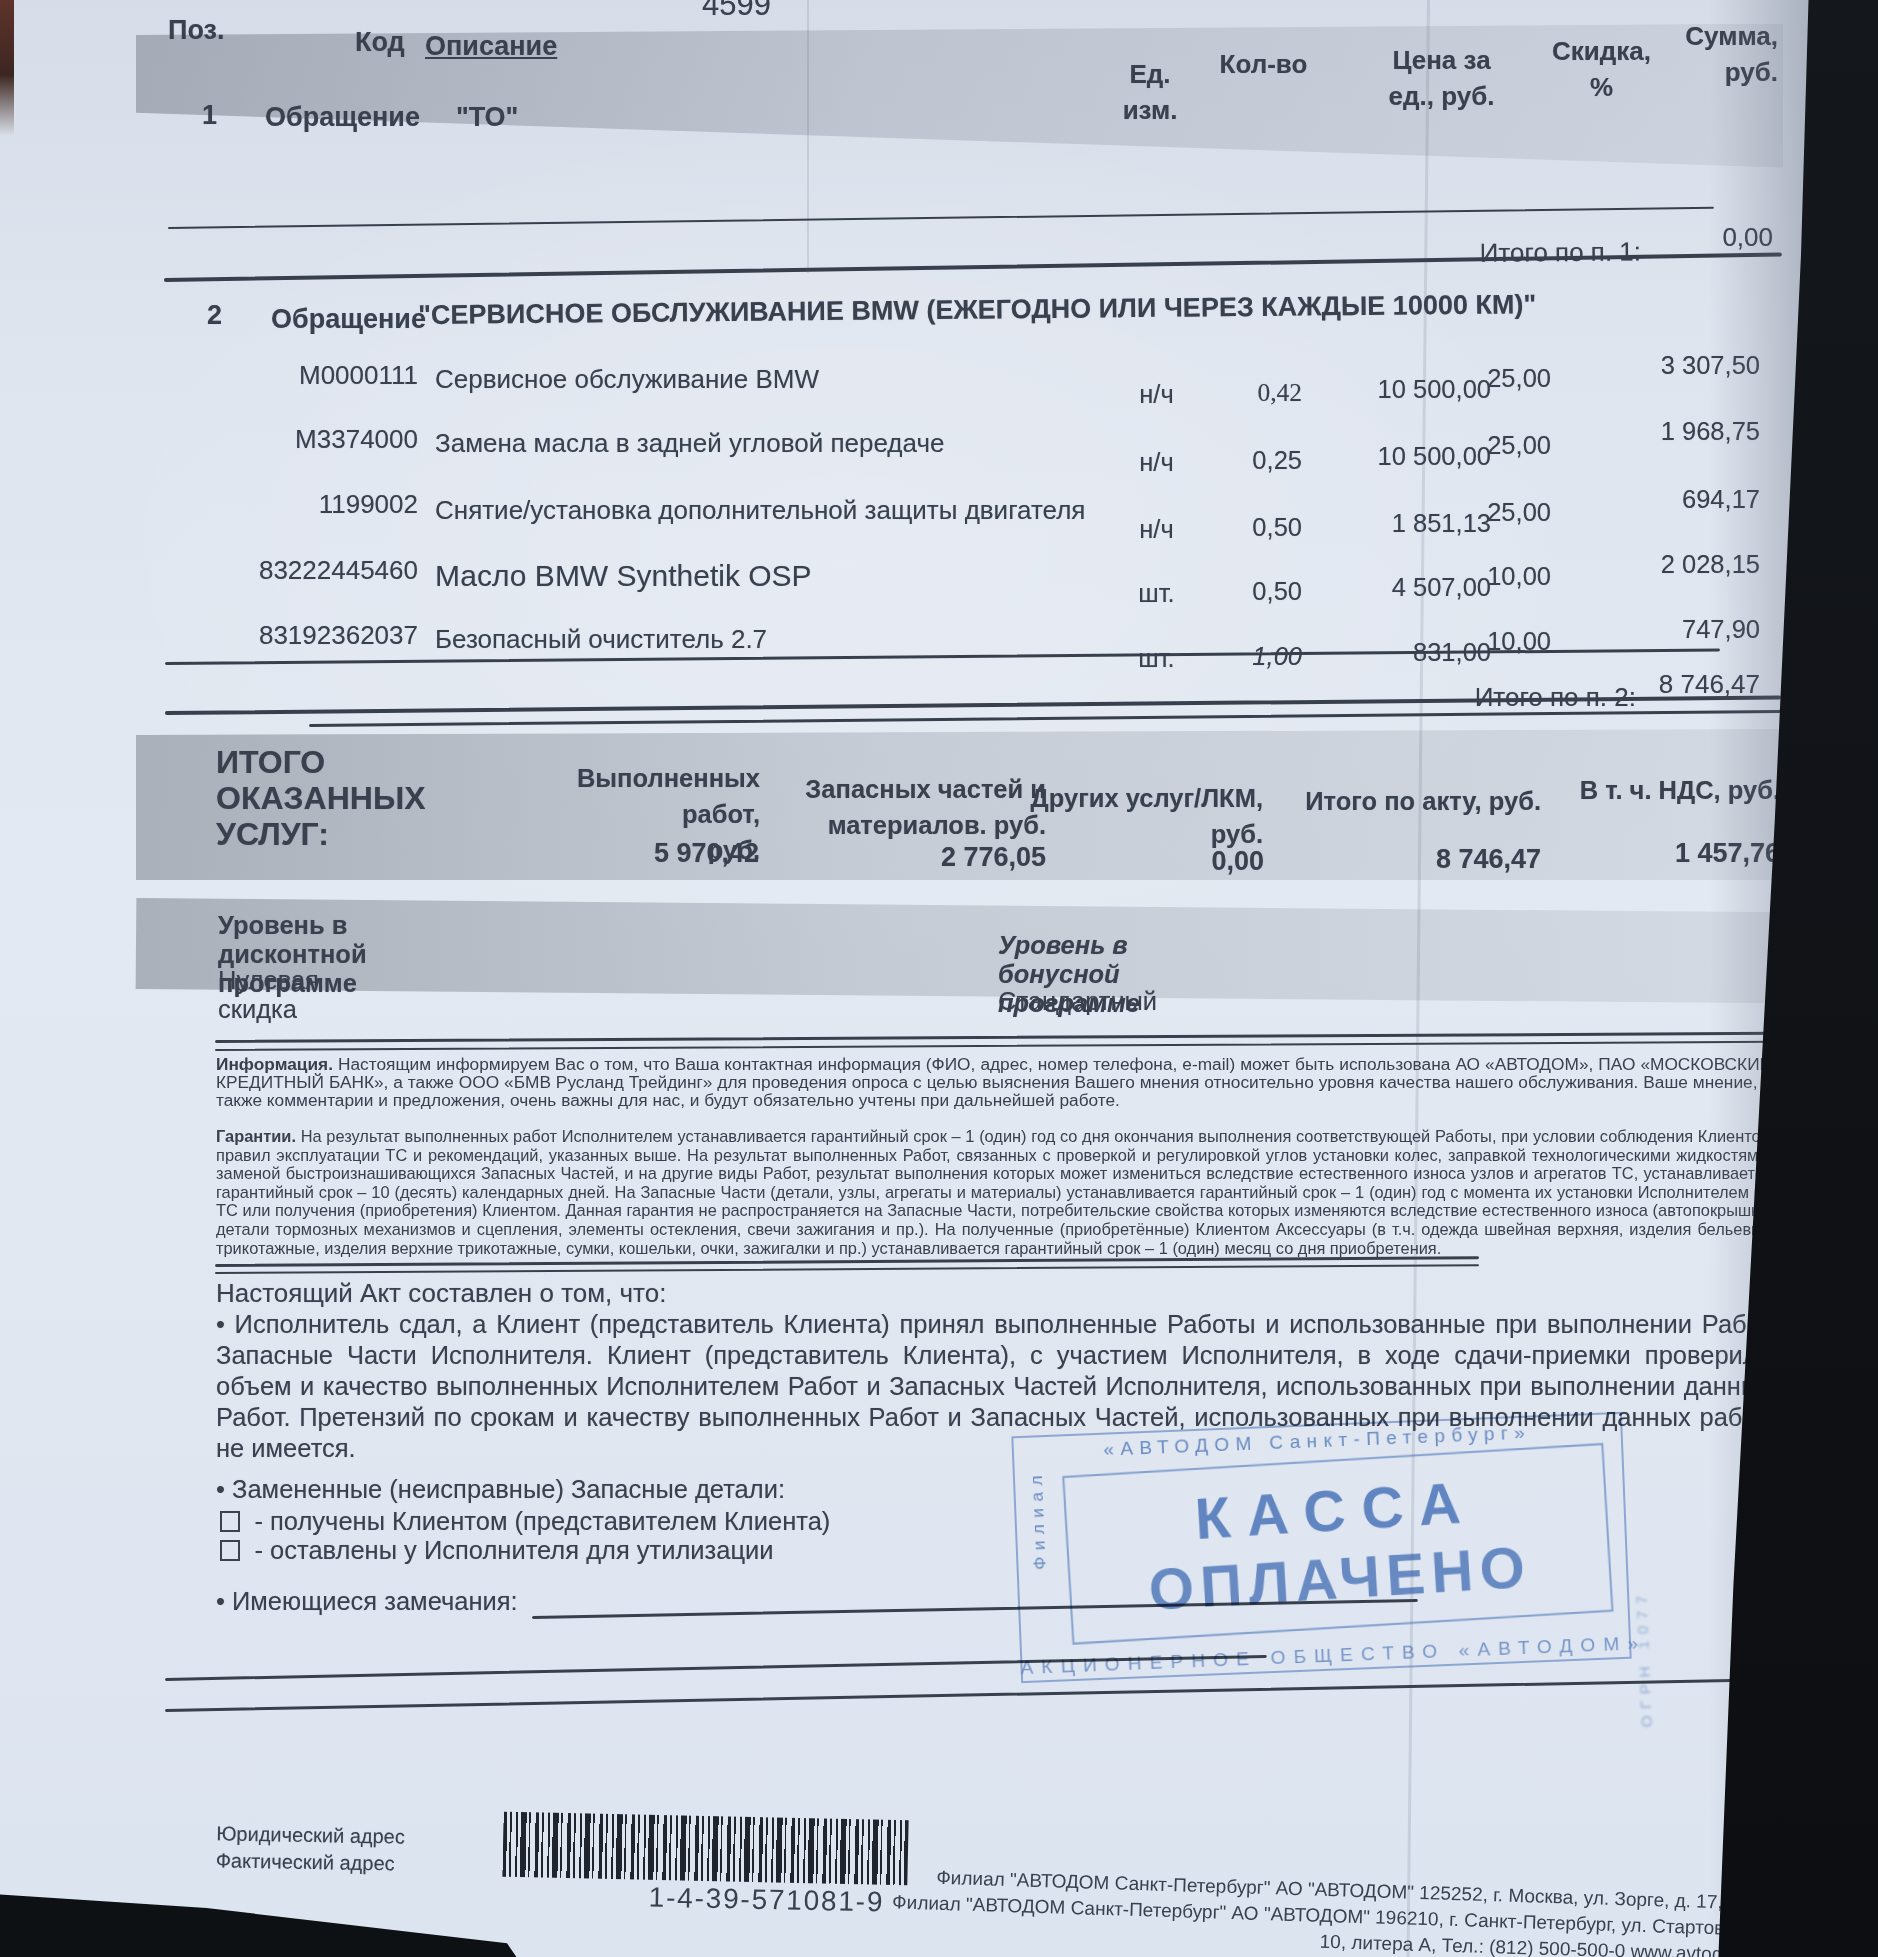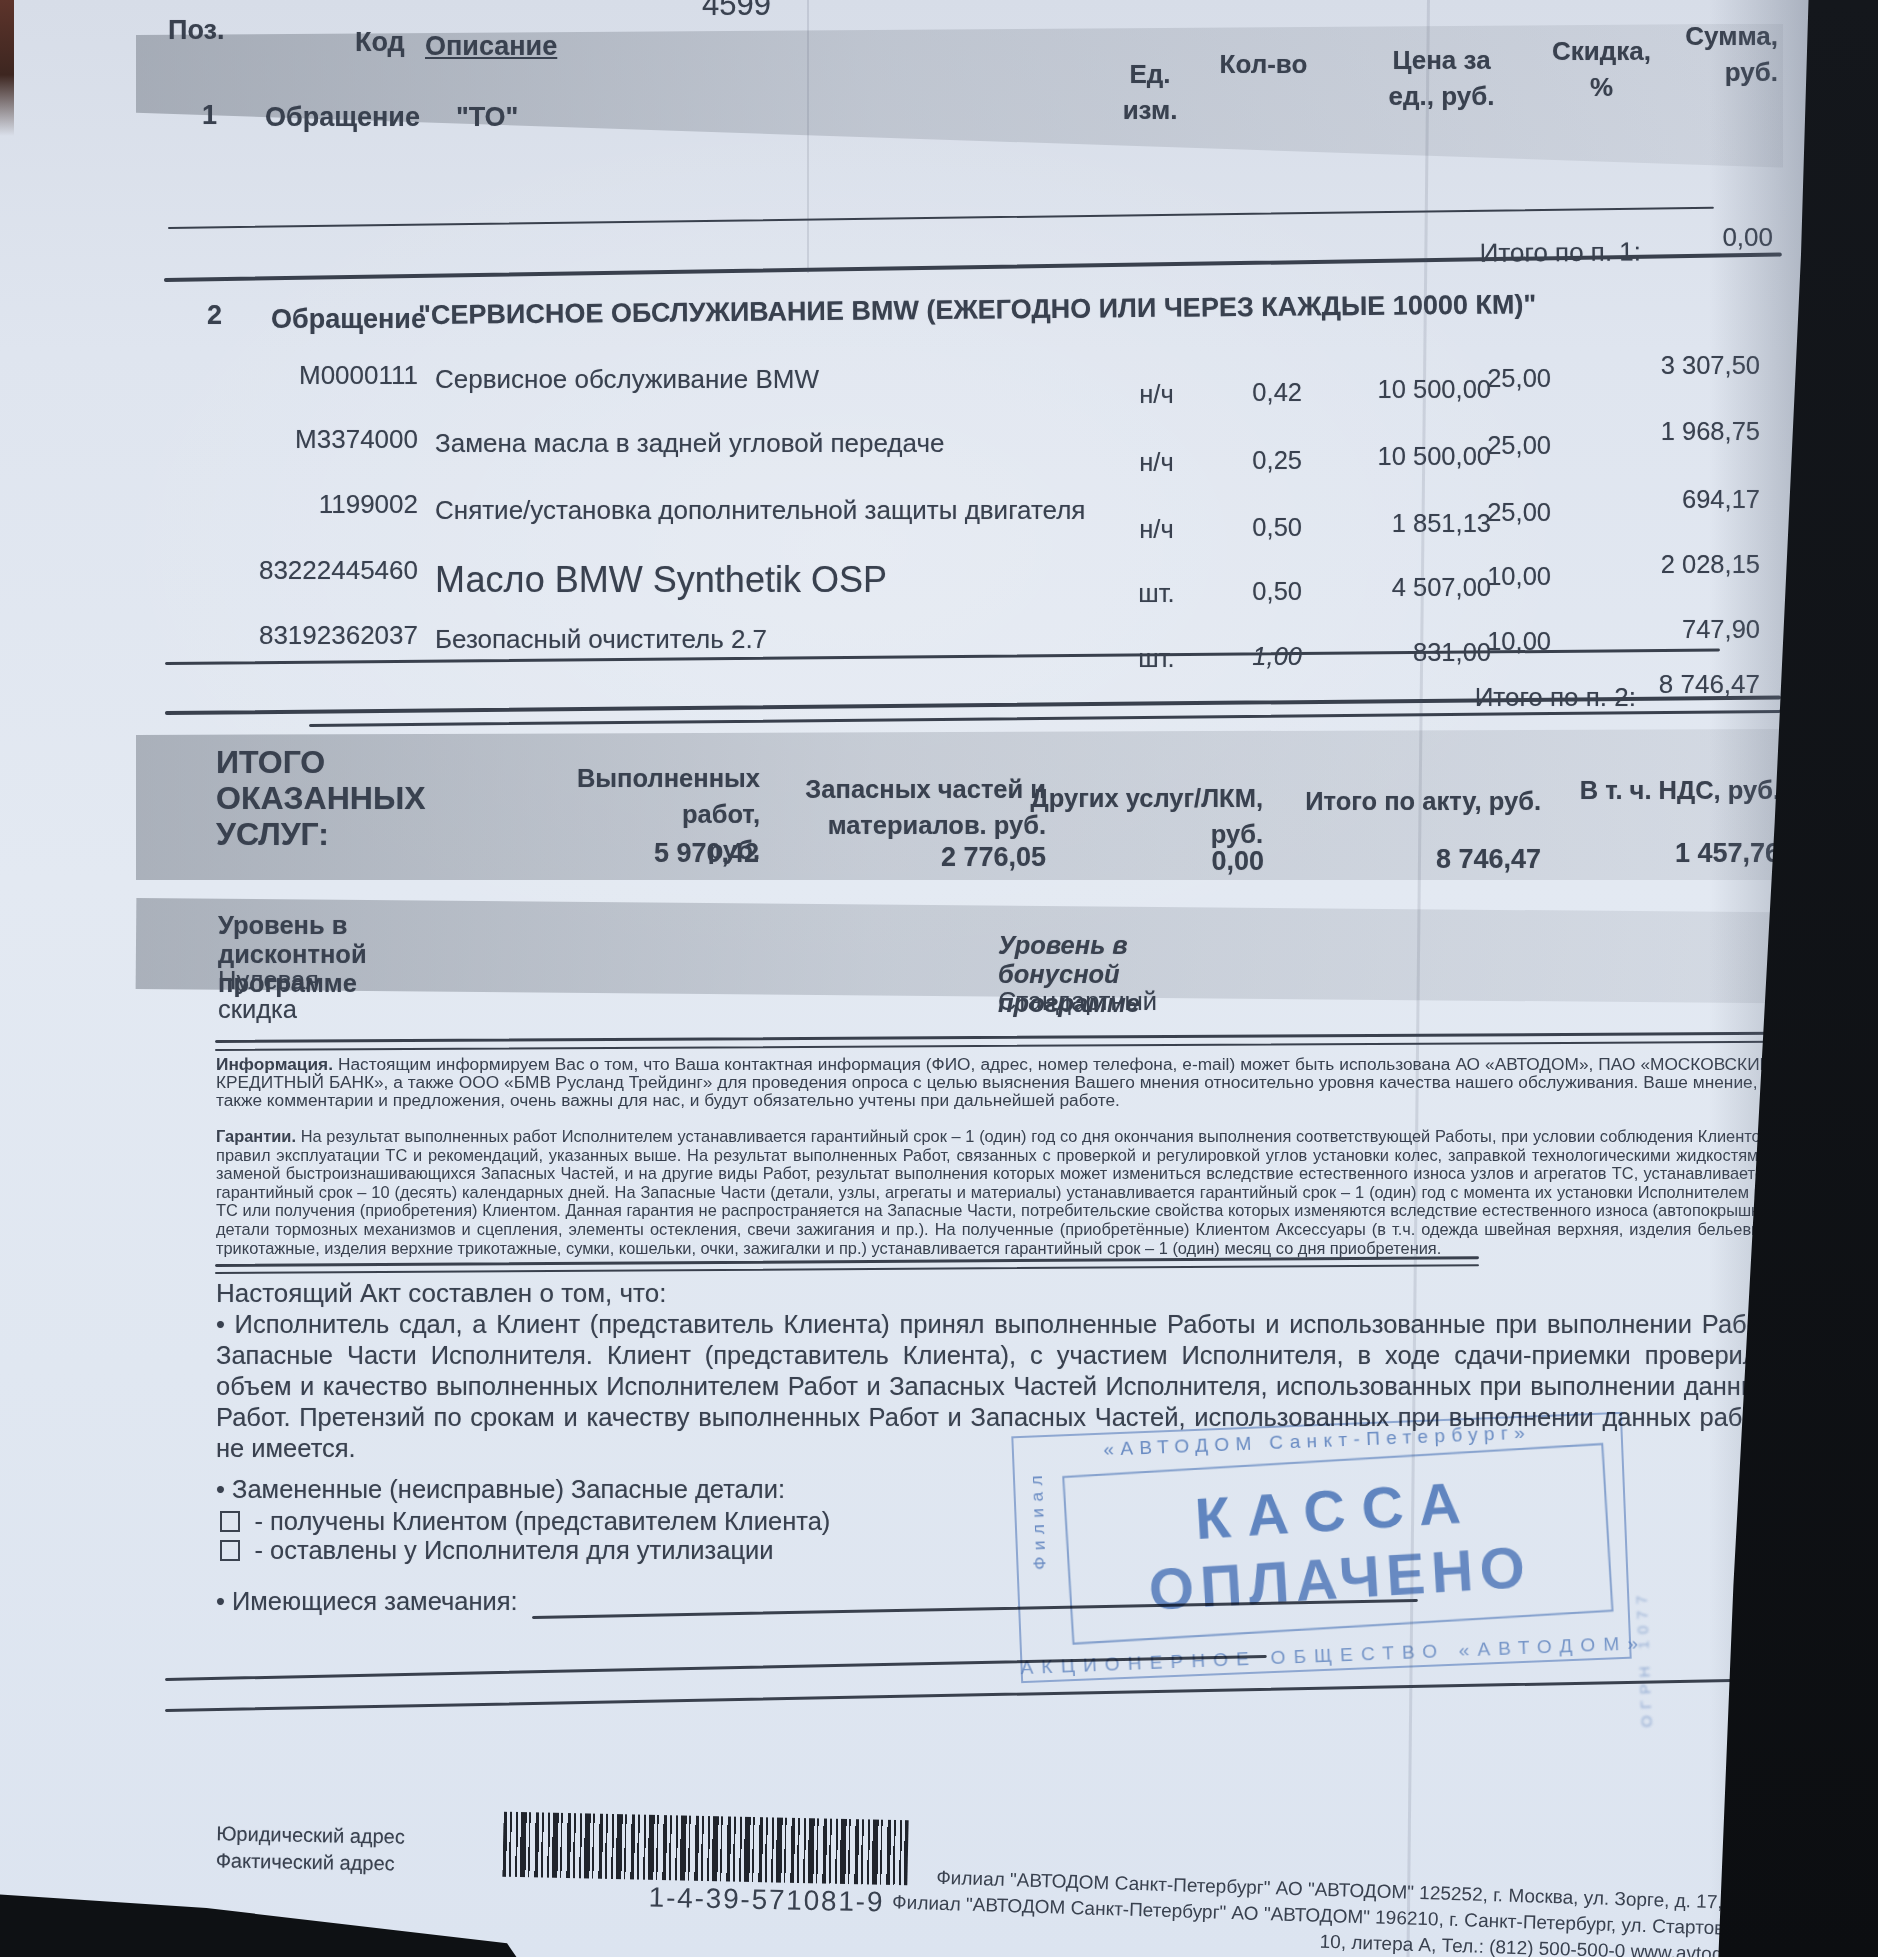--- a/index.html
+++ b/index.html
@@ -83,21 +83,21 @@
     <div class="abs" style="left:0;top:0;">
       <span class="abs txt soft b" style="left:207px;top:300px;font-size:27px;">2</span>
       <span class="abs txt soft b" style="left:271px;top:304px;font-size:27px;">Обращение</span>
       <span class="abs txt soft b" style="left:418px;top:300px;width:1364px;font-size:27px;transform:rotate(-0.55deg);transform-origin:left top;">"СЕРВИСНОЕ ОБСЛУЖИВАНИЕ BMW  (ЕЖЕГОДНО ИЛИ ЧЕРЕЗ КАЖДЫЕ 10000 КМ)"</span>
     </div>
 
     <div class="abs" style="left:0;top:360px;width:1782px;">
       <span class="abs txt soft r" style="left:136px;top:0;width:282px;font-size:26px;">М0000111</span>
       <span class="abs txt soft" style="left:435px;top:3.6px;font-size:26px;">Сервисное обслуживание BMW</span>
       <span class="abs txt soft c" style="left:1120px;top:20px;width:73px;font-size:25.5px;">н/ч</span>
-      <span class="abs txt soft r" style="left:1182px;top:18px;width:120px;font-size:25.5px;">0,42</span>
+      <span class="abs txt soft r" style="left:1182px;top:18px;width:120px;font-size:25.5px;font-family:Liberation Serif, serif;">0,42</span>
       <span class="abs txt soft r" style="left:1309px;top:14.5px;width:182px;font-size:25.5px;">10 500,00</span>
       <span class="abs txt soft r" style="left:1418px;top:3.6px;width:133px;font-size:25.5px;">25,00</span>
       <span class="abs txt soft r" style="left:1573px;top:-9px;width:187px;font-size:25.5px;">3 307,50</span>
     </div>
     <div class="abs" style="left:0;top:424px;width:1782px;">
       <span class="abs txt soft r" style="left:136px;top:0;width:282px;font-size:26px;">М3374000</span>
       <span class="abs txt soft" style="left:435px;top:3.6px;font-size:26px;">Замена масла в задней угловой передаче</span>
       <span class="abs txt soft c" style="left:1120px;top:23.6px;width:73px;font-size:25.5px;">н/ч</span>
       <span class="abs txt soft r" style="left:1182px;top:22px;width:120px;font-size:25.5px;">0,25</span>
       <span class="abs txt soft r" style="left:1309px;top:18px;width:182px;font-size:25.5px;">10 500,00</span>
@@ -108,21 +108,21 @@
       <span class="abs txt soft r" style="left:136px;top:0;width:282px;font-size:26px;">1199002</span>
       <span class="abs txt soft" style="left:435px;top:5.5px;font-size:26px;">Снятие/установка дополнительной защиты двигателя</span>
       <span class="abs txt soft c" style="left:1120px;top:25.5px;width:73px;font-size:25.5px;">н/ч</span>
       <span class="abs txt soft r" style="left:1182px;top:23.6px;width:120px;font-size:25.5px;">0,50</span>
       <span class="abs txt soft r" style="left:1309px;top:20px;width:182px;font-size:25.5px;">1 851,13</span>
       <span class="abs txt soft r" style="left:1418px;top:9px;width:133px;font-size:25.5px;">25,00</span>
       <span class="abs txt soft r" style="left:1573px;top:-3.6px;width:187px;font-size:25.5px;">694,17</span>
     </div>
     <div class="abs" style="left:0;top:555px;width:1782px;">
       <span class="abs txt soft r" style="left:136px;top:0;width:282px;font-size:26px;">83222445460</span>
-      <span class="abs txt soft" style="left:435px;top:3.6px;font-size:36px;">Масло BMW Synthetik OSP</span>
+      <span class="abs txt soft" style="left:435px;top:3.6px;font-size:30px;">Масло BMW Synthetik OSP</span>
       <span class="abs txt soft c" style="left:1120px;top:23.6px;width:73px;font-size:25.5px;">шт.</span>
       <span class="abs txt soft r" style="left:1182px;top:22px;width:120px;font-size:25.5px;">0,50</span>
       <span class="abs txt soft r" style="left:1309px;top:18px;width:182px;font-size:25.5px;">4 507,00</span>
       <span class="abs txt soft r" style="left:1418px;top:7.3px;width:133px;font-size:25.5px;">10,00</span>
       <span class="abs txt soft r" style="left:1573px;top:-5.5px;width:187px;font-size:25.5px;">2 028,15</span>
     </div>
     <div class="abs" style="left:0;top:620px;width:1782px;">
       <span class="abs txt soft r" style="left:136px;top:0;width:282px;font-size:26px;">83192362037</span>
       <span class="abs txt soft" style="left:435px;top:3.6px;font-size:26px;">Безопасный очиститель 2.7</span>
       <span class="abs txt soft c" style="left:1120px;top:23.6px;width:73px;font-size:25.5px;">шт.</span>

